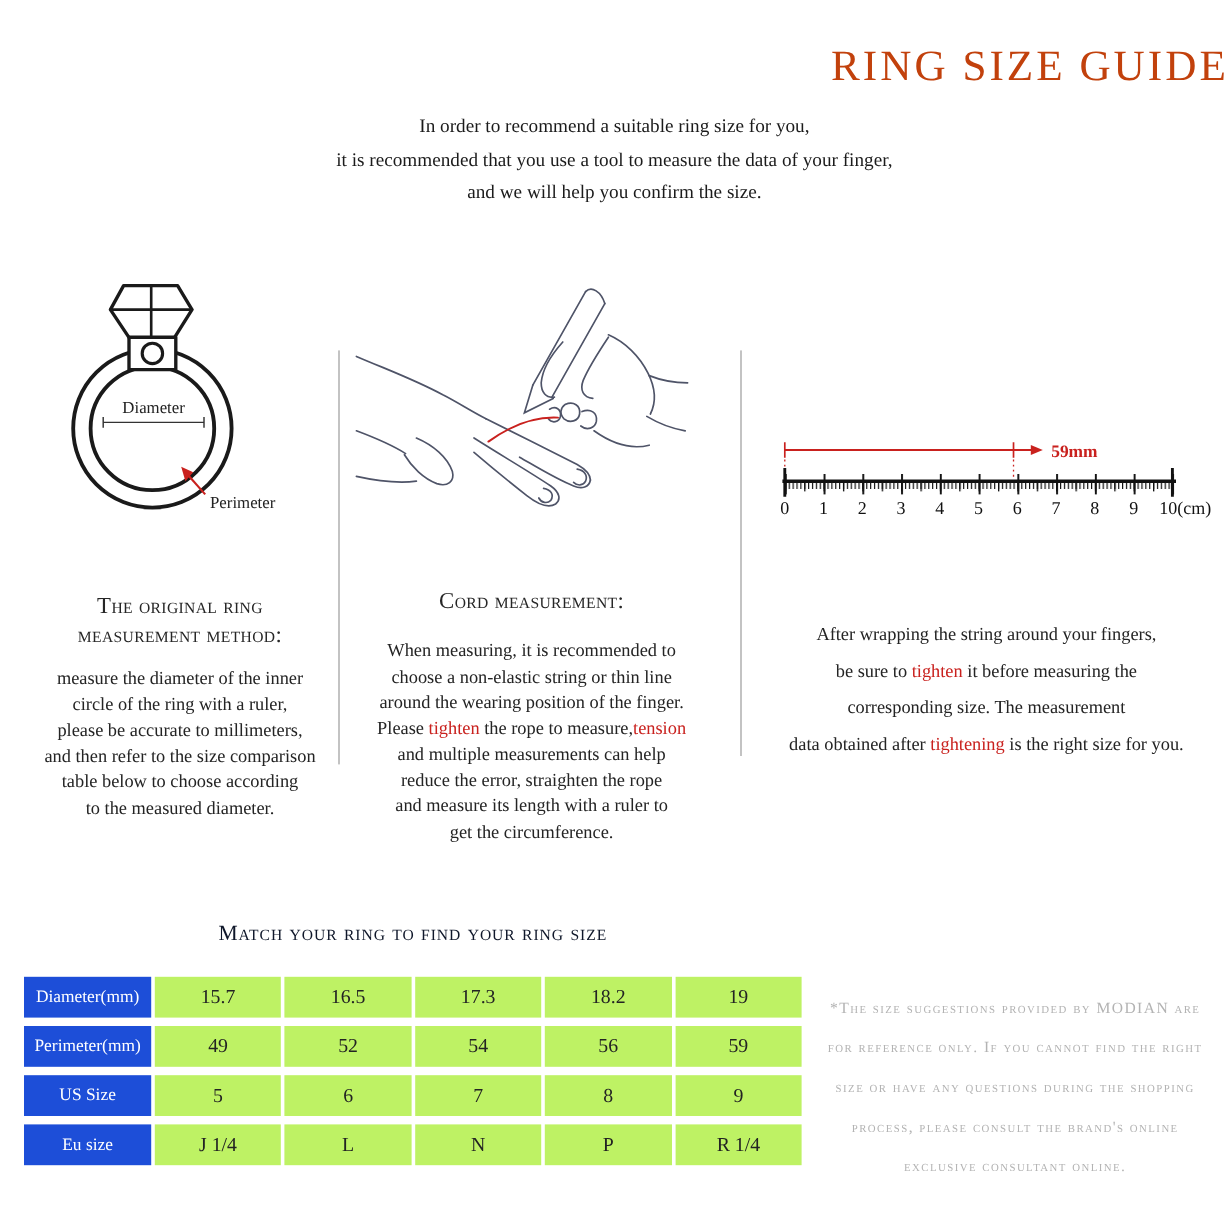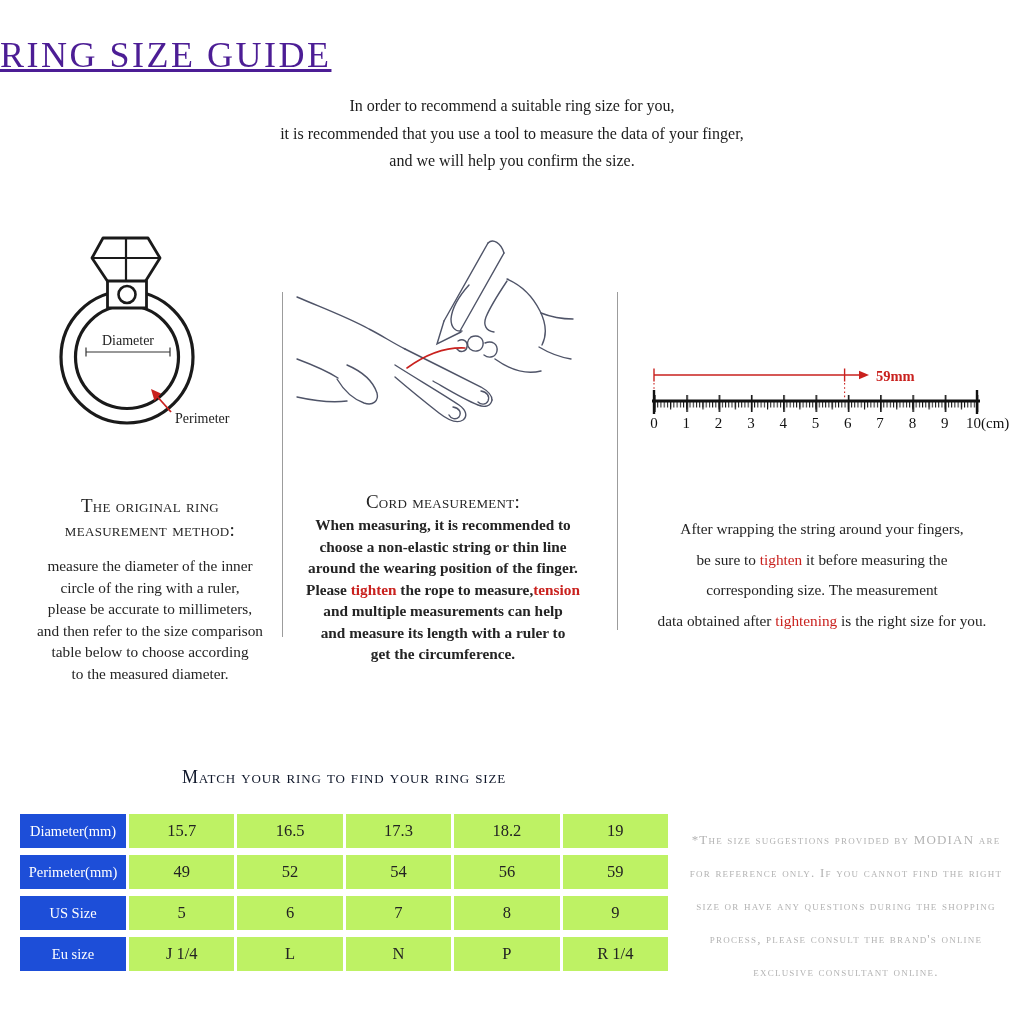--- a/index.html
+++ b/index.html
@@ -1,37 +1,37 @@
 <!DOCTYPE html>
 <html><head>
 <meta charset="utf-8">
 <style>
   html,body{margin:0;padding:0;background:#ffffff;}
   .page{position:relative;width:1024px;height:1024px;background:#ffffff;overflow:hidden;
         font-family:"Liberation Serif", serif;color:#1f1f1f;}
   .line{white-space:nowrap;}
   .red{color:#c9211e;}
 
-  .title{position:absolute;top:34px;left:0;width:100%;text-align:left;
-         font-size:36px;letter-spacing:2.5px;color:#4c1d95;font-weight:400;text-decoration:underline;}
+  .title{position:absolute;top:34px;left:0;width:100%;text-align:right;
+         font-size:36px;letter-spacing:2.5px;color:#c2410c;font-weight:400;}
   .intro{position:absolute;top:92px;left:0;width:100%;text-align:center;
          font-size:16px;line-height:27.5px;color:#1b1b1b;}
 
   .figure{position:absolute;}
   .col-divider{position:absolute;width:1px;background:#9c9c9c;top:292px;}
   #divider-1{left:282px;height:345px;}
   #divider-2{left:617px;height:338px;}
 
   .sec{position:absolute;text-align:center;}
   .sec-heading{font-variant:small-caps;font-size:19px;line-height:24px;color:#262626;letter-spacing:0.3px;}
   .sec-body{font-size:15.3px;line-height:21.5px;color:#242424;}
   #sec-original{left:22px;top:494px;width:256px;}
   #sec-original .sec-body{margin-top:13px;}
   #sec-cord{left:296px;top:490px;width:294px;text-align:center;}
-  #sec-cord .sec-body{margin-top:0;font-weight:bold;}
+  #sec-cord .sec-body{margin-top:18px;}
   #sec-wrap{left:622px;top:514px;width:400px;font-size:15.3px;line-height:30.5px;color:#242424;}
 
   .match-heading{position:absolute;left:20px;top:767px;width:648px;text-align:center;
                  font-variant:small-caps;font-size:18px;letter-spacing:0.8px;color:#0f172a;}
 
   .size-table{position:absolute;left:20px;top:814px;width:648px;display:grid;
               grid-template-columns:106px repeat(5,1fr);column-gap:3px;row-gap:7px;grid-auto-rows:34px;}
   .size-table .th{background:#1d4ed8;color:#ffffff;font-size:14.5px;
                   display:flex;align-items:center;justify-content:center;}
   .size-table .td{background:#bef264;color:#232323;font-size:16.5px;
@@ -172,20 +172,21 @@
   </div>
 
   <div class="sec" id="sec-cord">
     <div class="sec-heading line">Cord measurement:</div>
     <div class="sec-body">
       <div class="line">When measuring, it is recommended to</div>
       <div class="line">choose a non-elastic string or thin line</div>
       <div class="line">around the wearing position of the finger.</div>
       <div class="line"><span>Please </span><span class="red">tighten</span><span> the rope to measure,</span><span class="red">tension</span></div>
       <div class="line">and multiple measurements can help</div>
+      <div class="line">reduce the error, straighten the rope</div>
       <div class="line">and measure its length with a ruler to</div>
       <div class="line">get the circumference.</div>
     </div>
   </div>
 
   <div class="sec" id="sec-wrap">
     <div class="line">After wrapping the string around your fingers,</div>
     <div class="line"><span>be sure to </span><span class="red">tighten</span><span> it before measuring the</span></div>
     <div class="line">corresponding size. The measurement</div>
     <div class="line"><span>data obtained after </span><span class="red">tightening</span><span> is the right size for you.</span></div>

